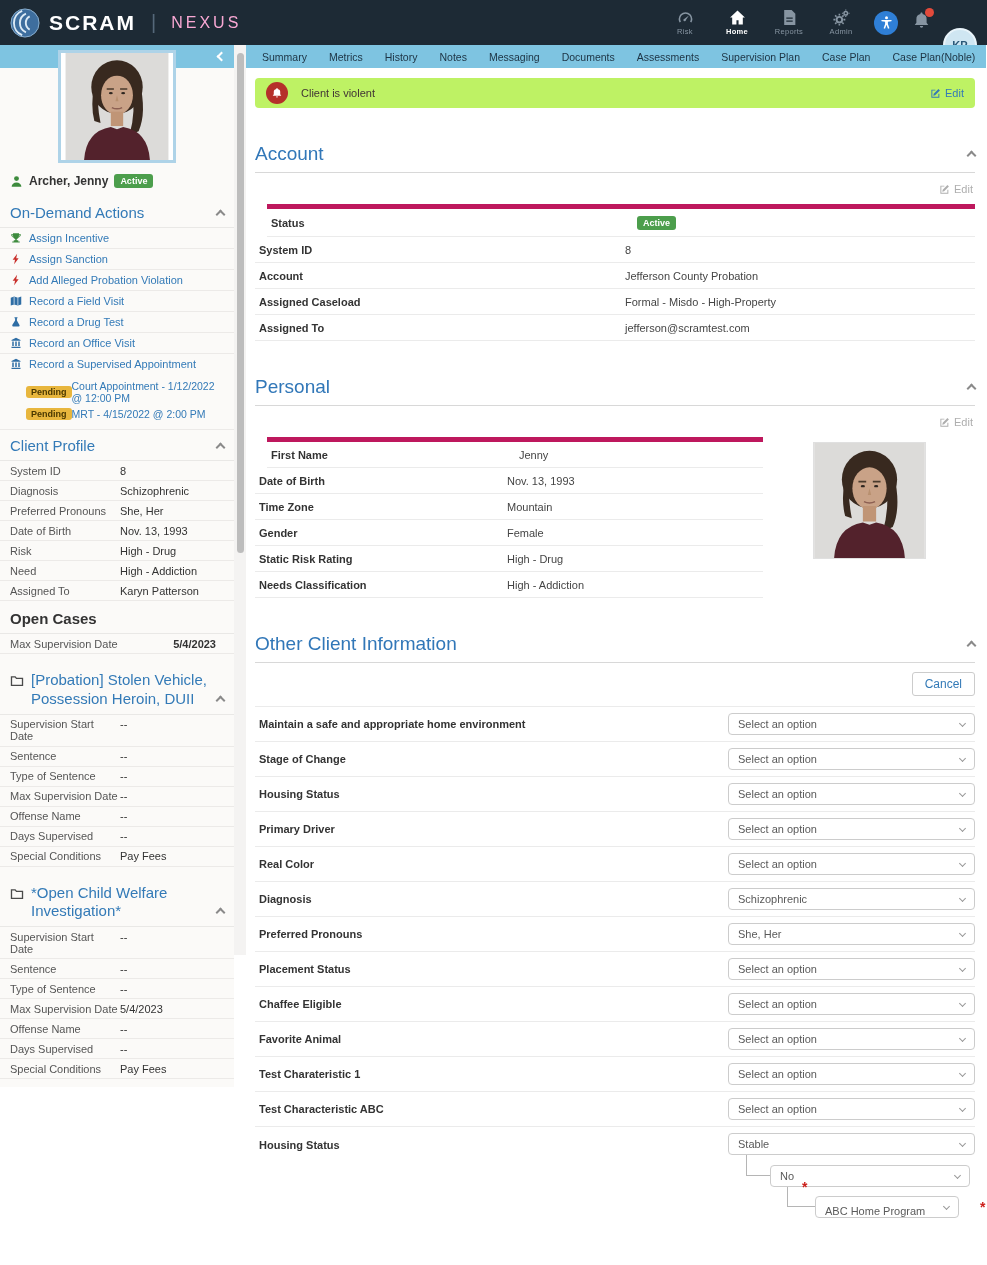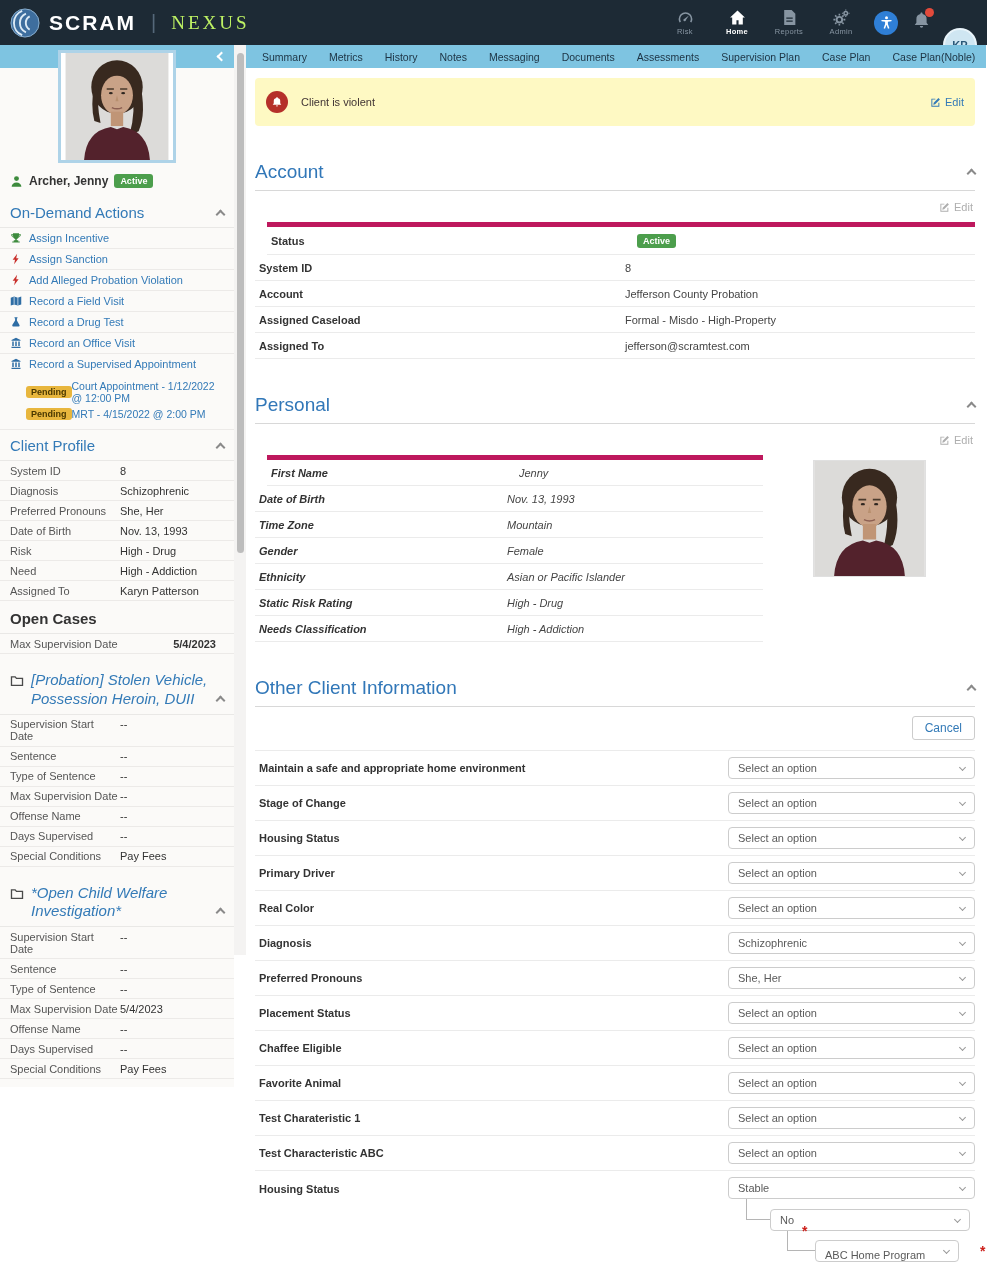--- a/index.html
+++ b/index.html
@@ -5,21 +5,21 @@
   * { margin:0; padding:0; box-sizing:border-box; }
   html,body { width:987px; background:#fff; font-family:"Liberation Sans", sans-serif; }
   .app { width:987px; min-height:1265px; position:relative; }
 
   
   .navbar { height:45px; background:#1d2a35; display:flex; align-items:center; padding:0 12px 0 10px; }
   .brand { display:flex; align-items:center; gap:9px; }
   .brand svg { width:30px; height:30px; }
   .brand-primary { color:#fff; font-size:21px; font-weight:bold; letter-spacing:2px; }
   .brand-divider { color:#55687a; font-size:20px; font-weight:100; margin:0 6px; }
-  .brand-product { color:#bef264; font-size:19px; letter-spacing:3px;font-family:Liberation Serif, serif; }
+  .brand-product { color:#f9a8d4; font-size:16px; letter-spacing:3px; }
   .nav-right { margin-left:auto; display:flex; align-items:center; gap:14px; }
   .nav-item { display:flex; flex-direction:column; align-items:center; gap:1px; color:#8795a2; cursor:pointer; width:38px; }
   .nav-item svg { width:17px; height:17px; fill:currentColor; }
   .nav-item .nav-label { font-size:7.5px; letter-spacing:.3px; }
   .nav-item.active { color:#fff; }
   .nav-item.active .nav-label { font-weight:bold; }
   .a11y-circle { width:24px; height:24px; border-radius:50%; background:#2f7fd6; display:flex; align-items:center; justify-content:center; cursor:pointer; }
   .a11y-circle svg { width:15px; height:15px; fill:#fff; }
   .bell-wrap { position:relative; cursor:pointer; color:#8795a2; }
   .bell-wrap svg { width:19px; height:19px; fill:currentColor; }
@@ -50,51 +50,51 @@
   .ic-green { fill:#3d8b3d; } .ic-red { fill:#c9302c; } .ic-blue { fill:#2e6da4; }
   .pending-block { padding:4px 6px 7px 26px; border-bottom:1px solid #eceae8; }
   .pending-row { display:flex; align-items:center; padding:2px 0; cursor:pointer; }
   .badge-pending { background:#e8b63d; color:#4a3800; font-size:9px; font-weight:bold; padding:1px 5px; border-radius:3px; }
   .pending-text { color:#337ab7; font-size:10.5px; }
   .kv-side { display:flex; padding:3.5px 10px; font-size:11px; border-bottom:1px solid #eceae8; }
   .kv-side .k { flex:0 0 110px; color:#555; }
   .kv-side .v { color:#333; }
   .v-red { color:#d9342b; font-weight:bold; margin-left:auto; padding-right:8px; }
   .side-black-header { font-size:15px; font-weight:bold; color:#333; padding:9px 10px 6px; border-bottom:1px solid #e9e8e6; }
-  .case-header { display:flex; align-items:flex-start; gap:7px; padding:9px 10px 5px; border-bottom:1px solid #e9e8e6; cursor:pointer; margin-top:8px;font-style:italic; }
+  .case-header { display:flex; align-items:flex-start; gap:7px; padding:9px 10px 5px; border-bottom:1px solid #e9e8e6; cursor:pointer; margin-top:8px; }
   .case-header svg { width:14px; height:14px; stroke:#4a4a4a; fill:none; flex:0 0 auto; margin-top:3px; }
   .case-title { color:#337ab7; font-size:15px; line-height:1.25; flex:1; }
   .case-header .chev-up { align-self:flex-end; margin-bottom:5px; }
 
   
   .main { flex:1; min-width:0; }
   .tabbar { height:23px; background:#7ec4e1; display:flex; align-items:stretch; padding-left:5px;text-align:right; }
   .tab { display:flex; align-items:center; padding:0 11px; font-size:10.5px; color:#1c3242; cursor:pointer; white-space:nowrap; }
   .tab.active { background:#fff; }
   .content { padding:0 12px 24px 9px; }
 
-  .alert { margin-top:10px; background:#fef9c3; border-radius:4px; height:48px; display:flex; align-items:center; padding:0 11px; }
+  .alert { margin-top:10px; background:#bef264; border-radius:4px; height:30px; display:flex; align-items:center; padding:0 11px; }
   .alert-circle { width:22px; height:22px; border-radius:50%; background:#b5302a; display:flex; align-items:center; justify-content:center; }
   .alert-circle svg { width:12px; height:12px; fill:#fff; }
   .alert-text { margin-left:13px; font-size:11px; color:#403434; }
   .link-edit { margin-left:auto; display:flex; align-items:center; gap:4px; color:#337ab7; font-size:11px; cursor:pointer; }
   .link-edit svg { width:11px; height:11px; fill:currentColor; }
 
   .section-h { display:flex; align-items:center; justify-content:space-between; margin-top:35px; }
   .section-h .title { color:#3177b8; font-size:19px; }
   .section-rule { border-bottom:1px solid #d8d8d8; margin-top:7px; }
   .edit-row { display:flex; justify-content:flex-end; align-items:center; gap:4px; padding:10px 2px 9px; color:#aeaeae; font-size:11px; cursor:pointer; }
   .edit-row svg { width:11px; height:11px; fill:currentColor; }
 
   .kv-main { display:flex; align-items:center; font-size:11px; border-bottom:1px solid #ebebeb; padding:6.5px 4px; min-height:26px; }
   .kv-main.first { border-top:5px solid #be185d;margin-left:12px; }
   .kv-main .k { font-weight:bold; color:#333; }
   .kv-main .v { color:#454545; }
   .acct .k { flex:0 0 366px; }
-  .pers-wrap { display:flex; align-items:flex-start;font-style:italic; }
+  .pers-wrap { display:flex; align-items:flex-start; }
   .pers-rows { width:508px; }
   .pers .k { flex:0 0 248px; }
   .main-photo { width:113px; margin-left:50px; margin-top:5px; border:1px solid #e0e0e0; }
   .main-photo .portrait { width:111px; height:115px; }
 
   .cancel-row { display:flex; justify-content:flex-end; padding:9px 0 10px; }
   .btn-cancel { background:#fff; border:1px solid #ccc; border-radius:3px; color:#337ab7; font-size:12px; padding:4px 12px; cursor:pointer; font-family:inherit; }
   .form-row { display:flex; align-items:center; justify-content:space-between; border-bottom:1px solid #ebebeb; padding:6px 0; min-height:34px; }
   .form-row.first { border-top:1px solid #ebebeb; }
   .form-label { font-weight:bold; color:#333; font-size:11px; max-width:440px; padding-left:4px; }
@@ -523,24 +523,20 @@
               </div>
             <div class="kv-main pers">
                 <span class="k">Time Zone</span>
                 <span class="v">Mountain</span>
               </div>
             <div class="kv-main pers">
                 <span class="k">Gender</span>
                 <span class="v">Female</span>
               </div>
             <div class="kv-main pers">
-                <span class="k">Ethnicity</span>
-                <span class="v">Asian or Pacific Islander</span>
-              </div>
-            <div class="kv-main pers">
                 <span class="k">Static Risk Rating</span>
                 <span class="v">High - Drug</span>
               </div>
             <div class="kv-main pers">
                 <span class="k">Needs Classification</span>
                 <span class="v">High - Addiction</span>
               </div>
           </div>
           <div class="main-photo">
             <svg class="portrait">

